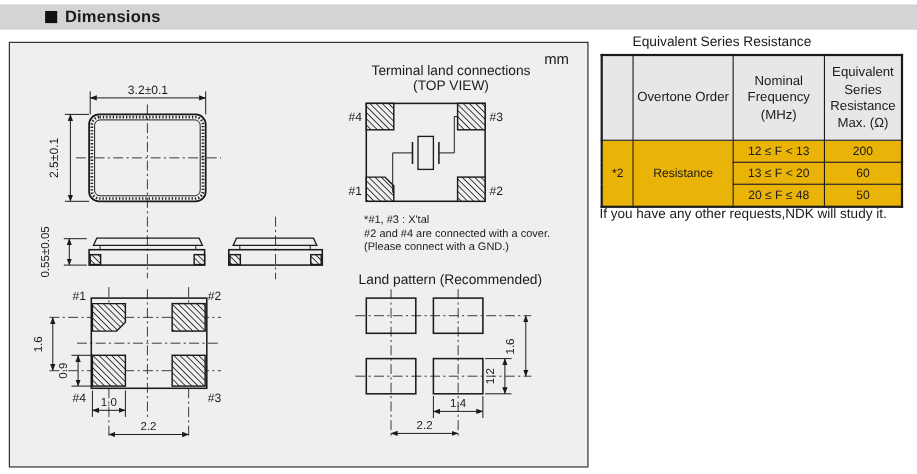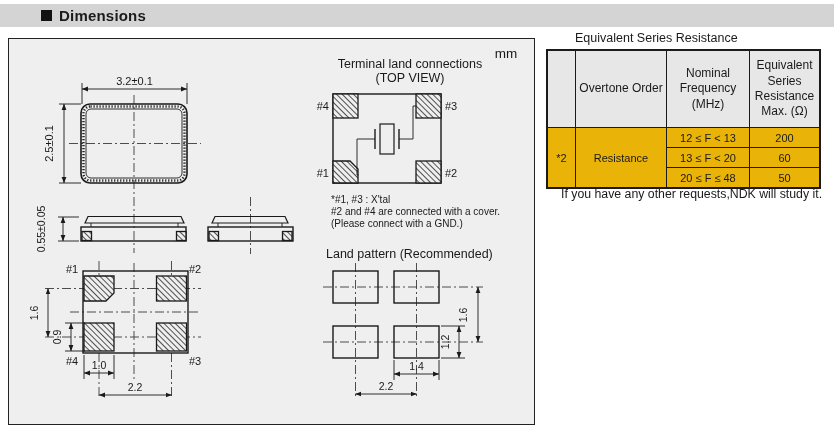--- a/index.html
+++ b/index.html
@@ -45,21 +45,21 @@
   .esr-table {
     position:absolute; left:546px; top:49px;
     border-collapse:collapse; table-layout:fixed; border:2px solid #1a1a1a;
   }
   .esr-table th, .esr-table td {
     border:1px solid #1a1a1a; text-align:center; vertical-align:middle; padding:0 1px;
   }
   .esr-table th { background:#e7e7e7; font-weight:normal; font-size:12px; line-height:1.28; height:76px; }
   .esr-table td { background:#eab308; font-size:11px; height:19px; }
   .c0 { width:25px; } .c1 { width:88px; } .c2 { width:80px; } .c3 { width:67px; }
-  .esr-note { position:absolute; left:545px; top:187px; font-size:12.3px;margin-left:16px; }
+  .esr-note { position:absolute; left:545px; top:187px; font-size:12.3px; }
 </style>
 </head>
 <body>
 
 <div class="header-bar">
   <span class="header-sq"></span>
   <span class="header-title">Dimensions</span>
 </div>
 
 <div class="panel">

